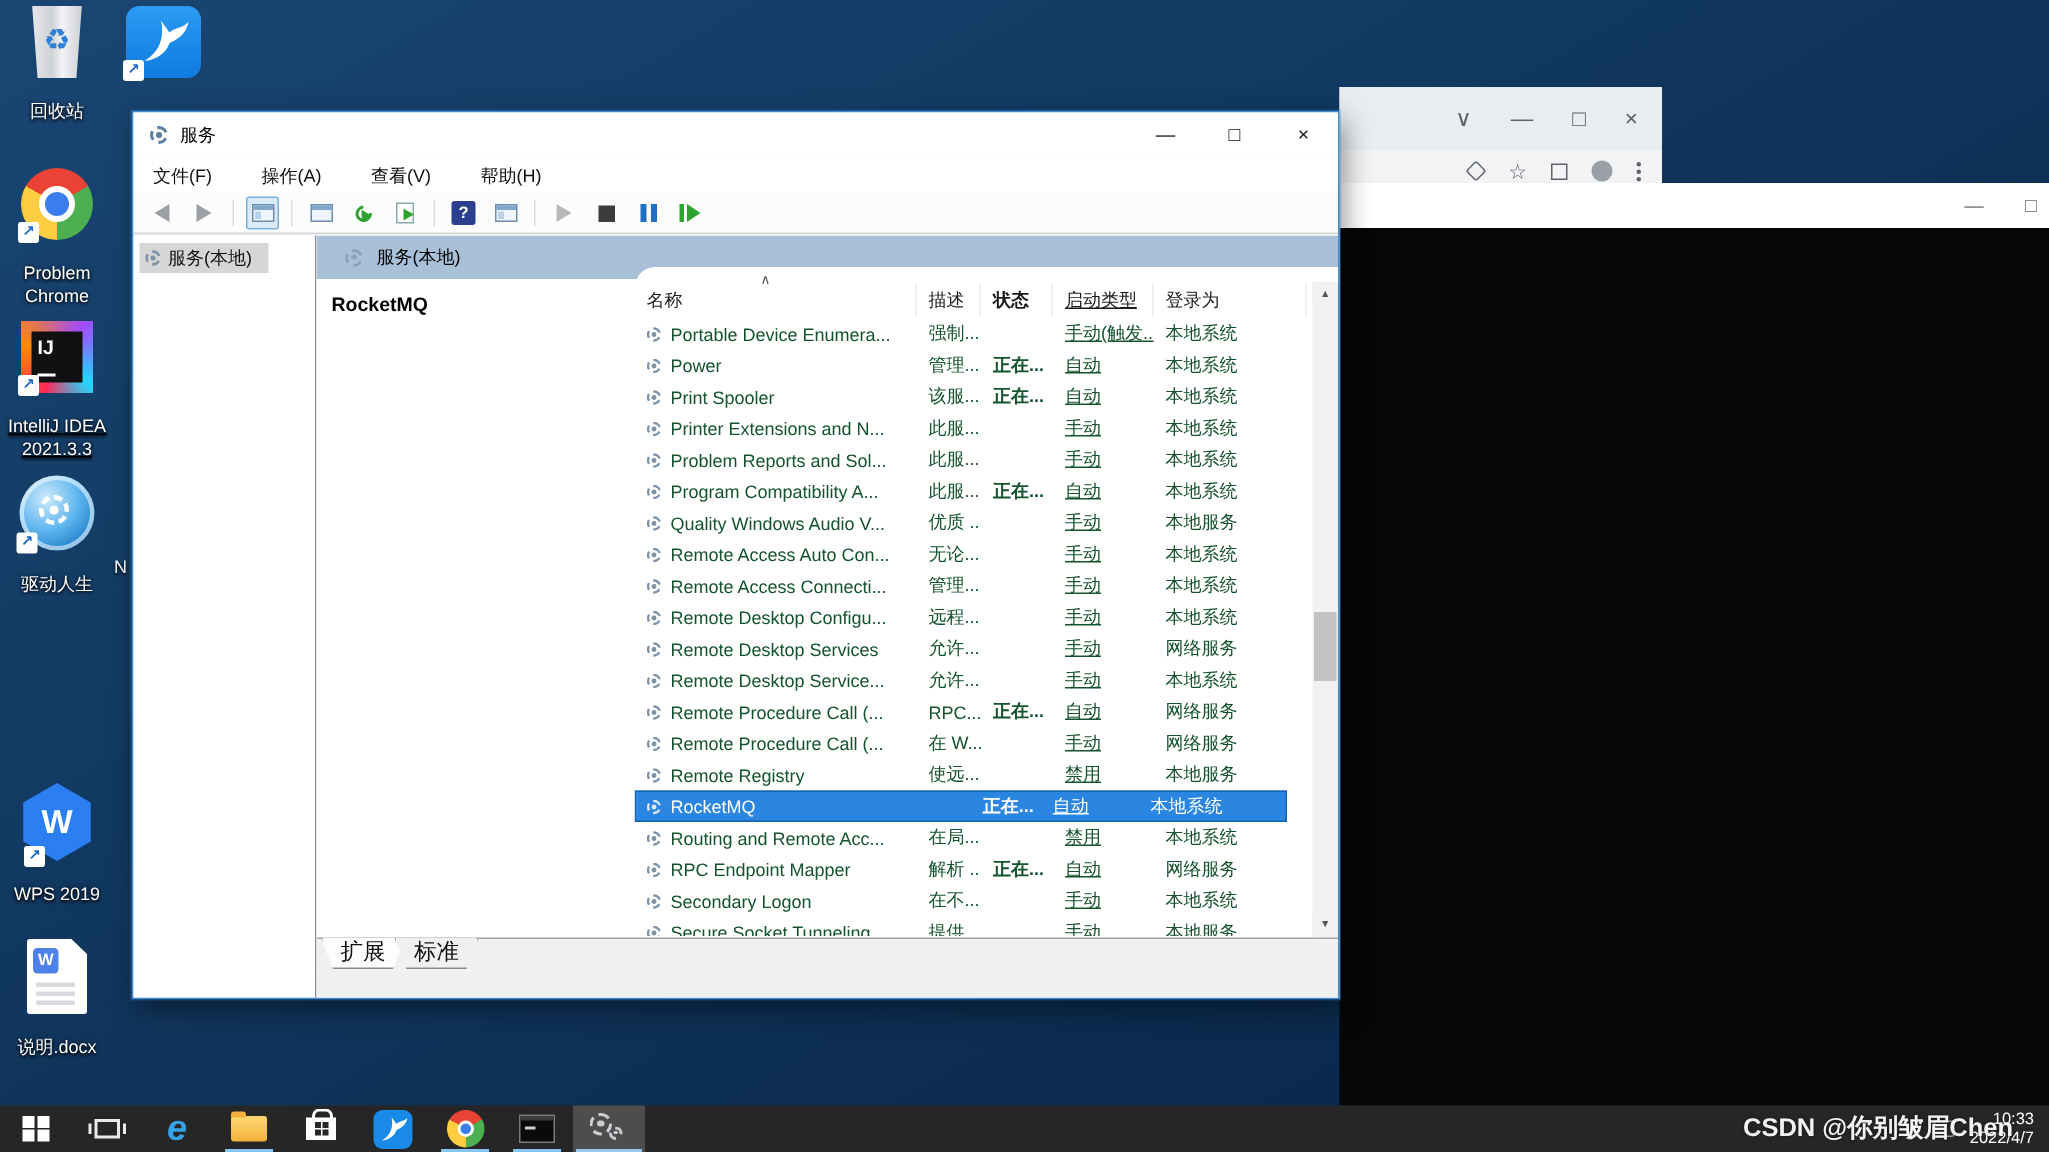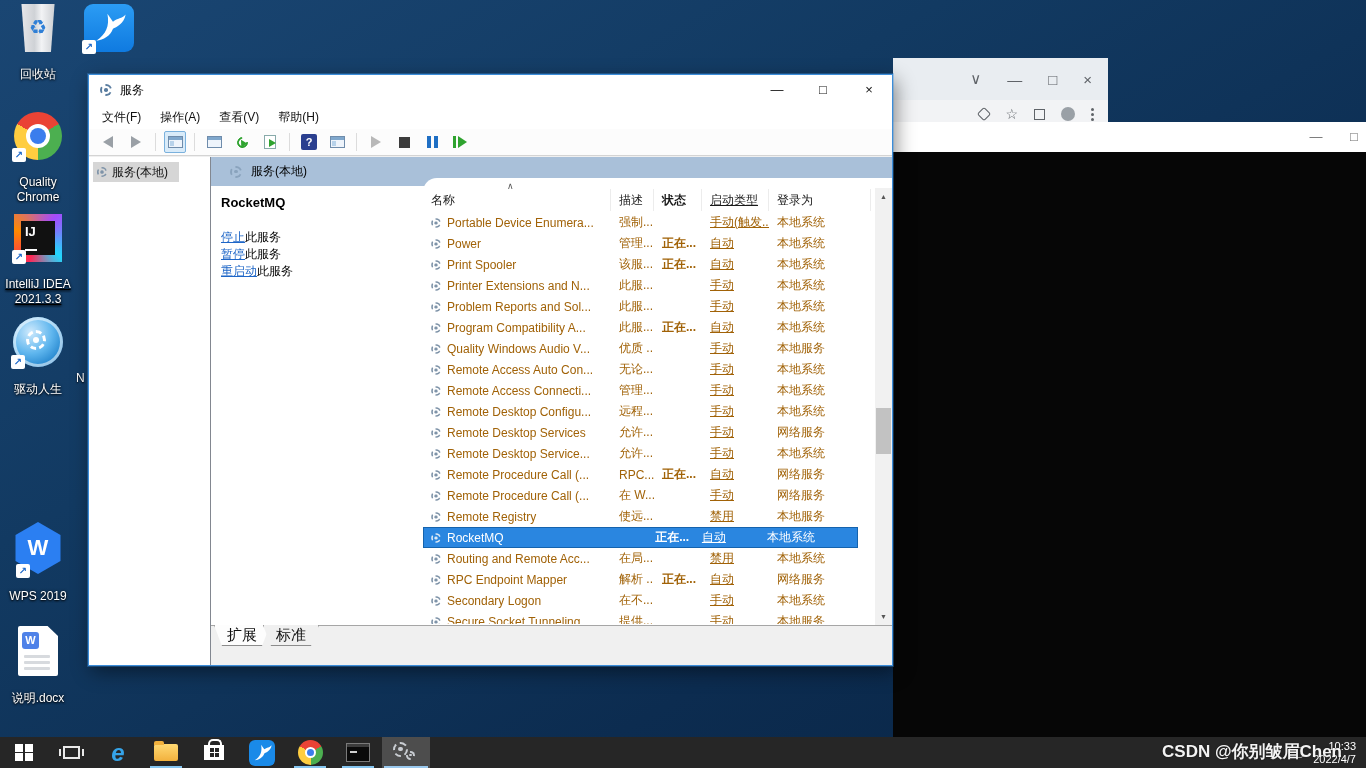--- a/index.html
+++ b/index.html
@@ -81,21 +81,21 @@
   .wechat::after{content:"";position:absolute;right:3px;bottom:4px;width:9px;height:8px;border-radius:50%;background:#fff;}
 
   
   .svc-win{position:absolute;left:88px;top:58px;width:805px;height:592px;background:#f0f0f0;
     border:1px solid #3c8dd9;box-shadow:0 0 0 1px rgba(60,140,215,.35),3px 6px 18px rgba(0,0,0,.45);margin-top:16px;}
   .sv-titlebar{height:30px;background:#fff;position:relative;display:flex;align-items:center;}
   .sv-titlebar .gear{color:#5a7da0;margin-left:11px;}
   .sv-title-text{font-size:12px;color:#000;margin-left:8px;}
   .win-ctl{position:absolute;top:0;width:46px;height:30px;line-height:30px;text-align:center;font-size:13px;color:#111;cursor:pointer;}
   .ctl-min{right:92px;} .ctl-max{right:46px;} .ctl-close{right:0;}
-  .sv-menubar{height:24px;background:#fff;display:flex;align-items:center;gap:19px;padding-left:13px;font-size:12px;color:#111;}
+  .sv-menubar{height:24px;background:#fff;display:flex;align-items:center;gap:33px;padding-left:13px;font-size:12px;color:#111;}
   .sv-menubar span{cursor:pointer;}
   .sv-toolbar{height:27px;background:#fcfcfc;border-bottom:1px solid #d4d4d4;display:flex;align-items:center;padding-left:8px;gap:6px;}
   .tb-sep{width:1px;height:18px;background:#dcdcdc;margin:0 2px;}
   .tb-btn{width:22px;height:22px;display:flex;align-items:center;justify-content:center;cursor:pointer;position:relative;}
   .tb-btn.active{background:#d9ebf9;border:1px solid #7ab1dd;border-radius:2px;}
   .arrow-l,.arrow-r{width:0;height:0;border-top:6px solid transparent;border-bottom:6px solid transparent;}
   .arrow-l{border-right:10px solid #9aa0a6;}
   .arrow-r{border-left:10px solid #9aa0a6;}
   .tb-winic{width:15px;height:12px;border:1px solid #6f8cab;background:#eef4fb;position:relative;}
   .tb-winic::before{content:"";position:absolute;left:0;top:0;right:0;height:3px;background:#7fa7cc;}
@@ -126,21 +126,21 @@
   .desc-pane{position:absolute;left:0;top:0;width:212px;bottom:0;padding:9px 0 0 10px;background:#fff;}
   .desc-title{font-size:13px;font-weight:bold;color:#000;}
   .desc-links{margin-top:19px;font-size:12px;line-height:17px;color:#000;}
   .desc-links a{color:#1e66c7;text-decoration:underline;cursor:pointer;}
   .svc-list{position:absolute;left:212px;top:-8px;right:0;bottom:0;background:#fff;border-top-left-radius:14px;overflow:hidden;}
   .list-header{position:relative;height:34px;display:flex;align-items:flex-end;padding-bottom:1px;}
   .hcell{height:22px;line-height:22px;font-size:12px;color:#1a1a1a;padding-left:8px;border-right:1px solid #ececec;cursor:pointer;}
   .sort-arrow{position:absolute;left:84px;top:3px;font-size:9px;color:#555;}
   .c-name{width:188px;} .c-desc{width:43px;} .c-status{width:48px;font-weight:bold;} .c-start{width:67px;text-decoration:underline;} .c-logon{width:102px;}
   .rows{height:412px;overflow:hidden;width:calc(100% - 17px);}
-  .lrow{height:21px;display:flex;align-items:center;font-size:12px;color:#a16207;cursor:pointer;}
+  .lrow{height:21px;display:flex;align-items:center;font-size:12px;color:#14532d;cursor:pointer;}
   .lrow .cell{overflow:hidden;white-space:nowrap;padding-left:8px;}
   .lrow .c-name{display:flex;align-items:center;gap:5px;padding-left:7px;}
   .lrow .gear{color:#7e93a8;transform:scale(.8);flex:none;}
   .lrow.sel{background:#2a86e0;color:#fff;outline:1px solid #1563ad;outline-offset:-1px;width:calc(100% - 17px);}
   .lrow.sel .gear{color:#dce9f5;}
   .vscroll{position:absolute;right:0;top:10px;bottom:0;width:17px;background:#f1f1f1;}
   .vs-arrow{position:absolute;left:0;width:17px;height:17px;background:#f1f1f1;color:#555;font-size:7px;line-height:17px;text-align:center;cursor:pointer;}
   .vs-up{top:0;} .vs-down{bottom:0;}
   .vs-thumb{position:absolute;left:1px;width:15px;top:220px;height:46px;background:#c2c2c2;cursor:pointer;}
   .tabs-row{position:absolute;left:0;right:0;bottom:18px;height:22px;background:#f0f0f0;border-top:1px solid #a6a6a6;}
@@ -208,21 +208,21 @@
           <path d="M8 40 C20 32 25 22 22 6 L29 16 C35 11 40 13 45 7 C43 19 33 23 29 25 C26 34 17 39 8 40 Z" fill="#fff"></path>
         </svg>
       <span class="shortcut">↗</span>
     </div>
   </div>
 
   <div class="dicon" style="left:0px;top:112px;">
     <div class="ic-art art-chrome">
       <span class="shortcut">↗</span>
     </div>
-    <div class="ic-label">Quality Chrome</div>
+    <div class="ic-label">Problem Chrome</div>
   </div>
 
   <div class="dicon" style="left:0px;top:214px;text-decoration:underline;">
     <div class="ic-art art-idea">
       <div class="idea-in">IJ</div>
       <span class="shortcut">↗</span>
     </div>
     <div class="ic-label">IntelliJ IDEA 2021.3.3</div>
   </div>
 
@@ -349,25 +349,20 @@
         </div>
       </div>
       <div class="sv-main">
         <div class="pane-header">
           <span class="gear"></span>
           <span class="ph-text">服务(本地)</span>
         </div>
         <div class="pane-content">
           <div class="desc-pane">
             <div class="desc-title">RocketMQ</div>
-            <div class="desc-links">
-              <div><a>停止</a><span>此服务</span></div>
-              <div><a>暂停</a><span>此服务</span></div>
-              <div><a>重启动</a><span>此服务</span></div>
-            </div>
           </div>
           <div class="svc-list">
             <div class="list-header">
               <span class="sort-arrow">∧</span>
               <span class="hcell c-name">名称</span>
               <span class="hcell c-desc">描述</span>
               <span class="hcell c-status">状态</span>
               <span class="hcell c-start">启动类型</span>
               <span class="hcell c-logon">登录为</span>
             </div>

